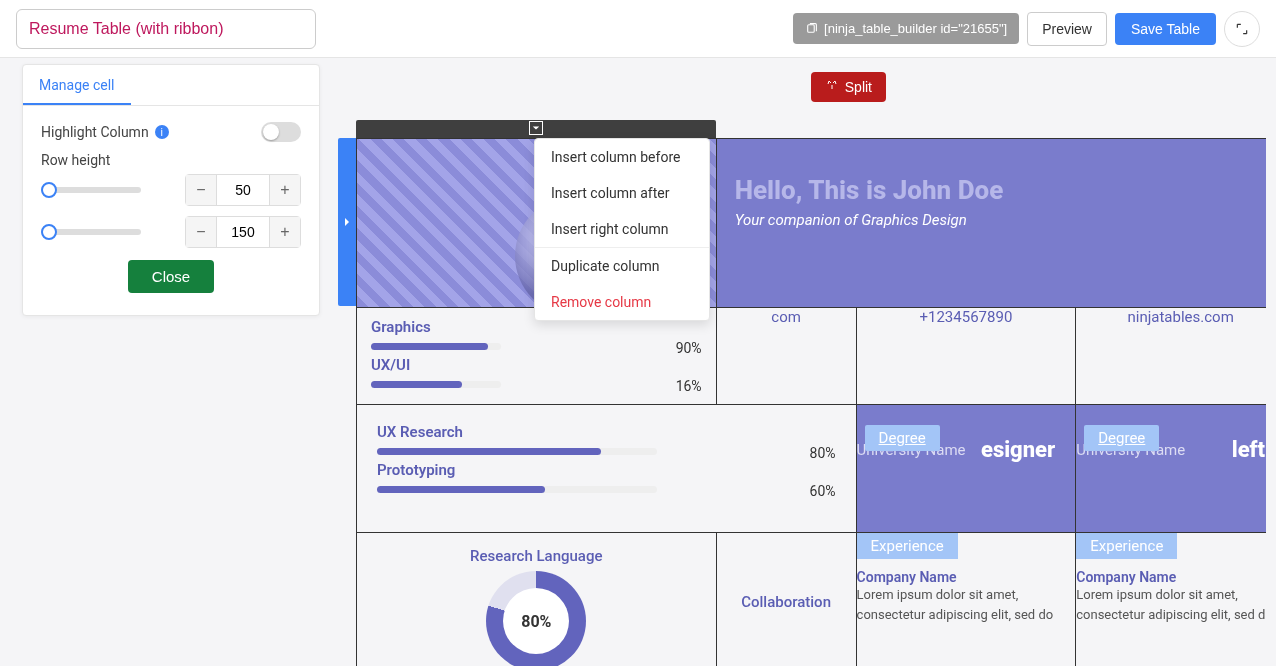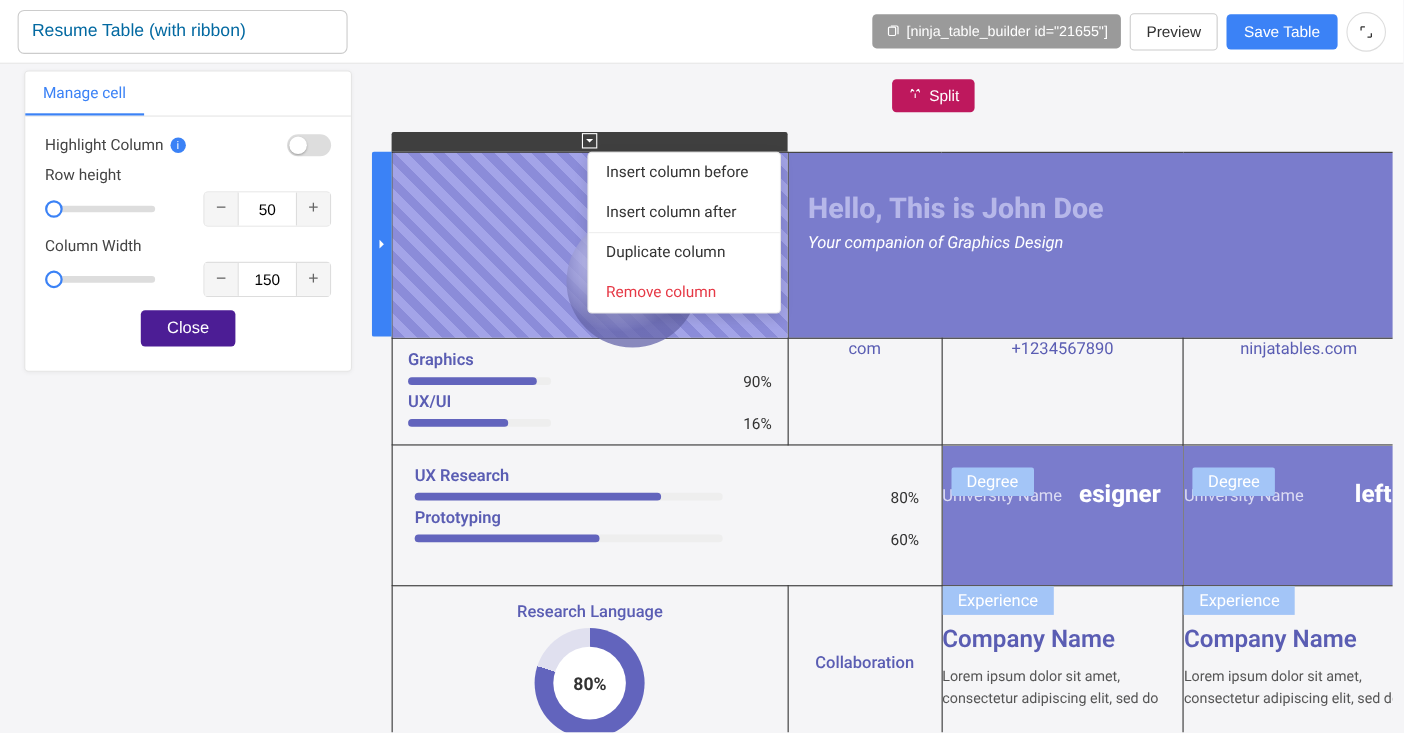--- a/index.html
+++ b/index.html
@@ -1,47 +1,47 @@
 <!DOCTYPE html>
 <html><head>
   <meta charset="utf-8">
   <style>
     * { box-sizing: border-box; margin: 0; padding: 0; }
     body { font-family: -apple-system, BlinkMacSystemFont, "Segoe UI", Roboto, sans-serif; background: #f5f5f7; width: 1276px; height: 666px; overflow: hidden; position: relative; }
 
     .topbar { display: flex; align-items: center; justify-content: space-between; background: #fff; padding: 8px 16px; border-bottom: 1px solid #e5e5e5; height: 58px; }
-    .title-input { width: 300px; height: 40px; border: 1px solid #ccc; border-radius: 6px; padding: 0 12px; font-size: 16px; color: #0369a1; }
+    .title-input { width: 300px; height: 40px; border: 1px solid #ccc; border-radius: 6px; padding: 0 12px; font-size: 16px; color: #be185d; }
     .topbar-right { display: flex; align-items: center; gap: 8px; }
     .shortcode-btn { background: #9a9a9a; color: #fff; border: none; border-radius: 4px; padding: 8px 12px; font-size: 13px; display: flex; align-items: center; gap: 6px; cursor: pointer; }
     .preview-btn { background: #fff; color: #333; border: 1px solid #ccc; border-radius: 4px; padding: 8px 14px; font-size: 14px; cursor: pointer; }
     .save-btn { background: #3b82f6; color: #fff; border: none; border-radius: 4px; padding: 8px 16px; font-size: 14px; cursor: pointer; }
     .expand-btn { width: 36px; height: 36px; border: 1px solid #ddd; border-radius: 50%; background: #fff; display: flex; align-items: center; justify-content: center; cursor: pointer; }
 
     .action-row { display: flex; justify-content: flex-end; padding: 14px 26px 14px; gap: 10px; position: relative; }
     .merge-wrapper { border: 3px solid #e63946; padding: 4px 6px; border-radius: 2px; margin-top: -4px; margin-right: -2px; }
     .merge-btn { background: #a3c5f7; color: #fff; border: none; border-radius: 4px; padding: 7px 14px; font-size: 14px; display: flex; align-items: center; gap: 6px; cursor: pointer; }
-    .split-btn { background: #be185d; color: #fff; border: none; border-radius: 4px; padding: 7px 14px; font-size: 14px; display: flex; align-items: flex-start; gap: 6px; cursor: pointer; margin-top: 0px; }
+    .split-btn { background: #b91c1c; color: #fff; border: none; border-radius: 4px; padding: 7px 14px; font-size: 14px; display: flex; align-items: flex-start; gap: 6px; cursor: pointer; margin-top: 0px; }
 
     .sidebar { position: absolute; top: 64px; left: 22px; width: 298px; background: #fff; border: 1px solid #e5e5e5; border-radius: 4px; box-shadow: 0 1px 4px rgba(0,0,0,0.05); }
     .sidebar-tab { border-bottom: 1px solid #e5e5e5; }
     .sidebar-tab span { display: inline-block; padding: 12px 16px 10px; color: #3b82f6; font-size: 14px; border-bottom: 2px solid #3b82f6; }
     .sidebar-body { padding: 16px 18px 22px; }
     .highlight-row { display: flex; align-items: center; justify-content: space-between; margin-bottom: 10px; }
     .highlight-label { font-size: 14px; color: #444; display: flex; align-items: center; gap: 6px; }
     .info-icon { width: 14px; height: 14px; border-radius: 50%; background: #3b82f6; color: #fff; font-size: 10px; display: flex; align-items: center; justify-content: center; }
     .toggle { width: 40px; height: 20px; background: #ddd; border-radius: 10px; position: relative; }
     .toggle::after { content: ''; width: 16px; height: 16px; background: #fff; border-radius: 50%; position: absolute; left: 2px; top: 2px; box-shadow: 0 1px 2px rgba(0,0,0,0.3); }
     .field-label { font-size: 14px; color: #444; margin-bottom: 6px; margin-top: 8px; }
     .slider-row { display: flex; align-items: center; gap: 10px; margin-bottom: 10px; }
     .slider { flex: 0 0 100px; height: 6px; background: #ddd; border-radius: 3px; position: relative; }
     .slider-thumb { width: 16px; height: 16px; border: 2px solid #3b82f6; background: #fff; border-radius: 50%; position: absolute; left: 0; top: -5px; }
     .stepper { display: flex; align-items: center; border: 1px solid #ddd; border-radius: 4px; height: 32px; margin-left: auto; }
     .stepper button { width: 30px; height: 100%; border: none; background: #f5f5f5; font-size: 16px; color: #666; cursor: pointer; }
     .stepper input { width: 54px; height: 100%; border: none; border-left: 1px solid #ddd; border-right: 1px solid #ddd; text-align: center; font-size: 14px; }
-    .close-btn { background: #4c1d95; color: #fff; border: none; border-radius: 4px; padding: 8px 24px; font-size: 15px; cursor: pointer; display: block; margin: 12px auto 0; }
+    .close-btn { background: #15803d; color: #fff; border: none; border-radius: 4px; padding: 8px 24px; font-size: 15px; cursor: pointer; display: block; margin: 12px auto 0; }
 
     .canvas { position: absolute; top: 120px; left: 338px; right: 10px; bottom: 0; overflow: hidden; }
     .col-header { height: 18px; background: #3f3f3f; position: relative; width: 360px; border-radius: 2px 2px 0 0; }
     .col-header-arrow { position: absolute; left: 50%; top: 1px; transform: translateX(-50%); width: 14px; height: 14px; border: 1px solid #fff; display: flex; align-items: center; justify-content: center; }
     .row-gutter { position: absolute; left: -18px; top: 18px; width: 18px; height: 168px; background: #3b82f6; border-radius: 2px 0 0 2px; display: flex; align-items: center; justify-content: center; }
 
     .table { border-collapse: collapse; width: 930px; }
     .table td { border: 1px solid #333; padding: 0; vertical-align: top; }
 
     .hero-img { width: 100%; height: 168px; background: repeating-linear-gradient(45deg, #8b8cd9 0 8px, #a3a4e8 8px 16px); position: relative; }
@@ -62,27 +62,27 @@
     .skill-bar { height: 7px; background: #eee; border-radius: 4px; margin-bottom: 6px; position: relative; width: 130px; display: inline-block; }
     .skill-bar-fill { height: 100%; background: #6264bd; border-radius: 4px; }
     .skill-pct { font-size: 14px; color: #333; }
     .skill-row { display: flex; align-items: end; justify-content: space-between; }
 
     .contact-cell { text-align: center; color: #5a5db3; font-size: 15px; padding: 40px 10px; }
     .skills-wide { padding: 18px 20px; }
     .skills-wide .skill-bar { width: 280px; }
 
     .degree-cell { background: #7a7ccc; color: #fff; padding: 28px 18px; position: relative; height: 128px; }
-    .badge { background: #a3c5f7; color: #fff; padding: 4px 14px; font-size: 15px; border-radius: 2px; display: inline-block; position: absolute; left: 8px; top: 20px; }
+    .badge { background: #a3c5f7; color: #fff; padding: 4px 14px; font-size: 15px; border-radius: 2px; display: inline-block; position: absolute; left: 8px; top: 20px; text-decoration: underline; }
     .degree-title { font-size: 22px; font-weight: 800; position: absolute; right: 20px; top: 32px; }
     .degree-sub { font-size: 15px; color: #dcdcf3; margin-top: 36px; }
 
     .exp-cell { padding: 18px; }
     .exp-badge { background: #a3c5f7; color: #fff; padding: 4px 14px; font-size: 15px; display: inline-block; margin-bottom: 10px; }
-    .exp-title { color: #5a5db3; font-size: 22px; font-weight: 600; margin-bottom: 12px; }
+    .exp-title { color: #5a5db3; font-size: 14px; font-weight: 600; margin-bottom: 0; }
     .exp-body { color: #555; font-size: 13px; line-height: 1.5; }
 
     .donut-cell { padding: 14px; text-align: center; color: #5a5db3; }
     .donut-label { font-weight: 500; font-size: 15px; margin-bottom: 6px; }
     .donut { width: 100px; height: 100px; border-radius: 50%; background: conic-gradient(#6264bd 0 80%, #e0e0ef 80% 100%); display: flex; align-items: center; justify-content: center; margin: 0 auto; }
     .donut::before { content: ''; width: 66px; height: 66px; background: #fff; border-radius: 50%; position: absolute; }
     .donut span { position: relative; font-weight: 700; color: #333; font-size: 16px; }
     .donut-wrap { position: relative; display: inline-block; }
   </style>
 </head>
@@ -131,21 +131,20 @@
     <div class="slider-row">
       <div class="slider">
           <div class="slider-thumb"></div>
         </div>
       <div class="stepper">
         <button>−</button>
         <input value="50" style="">
         <button>+</button>
       </div>
     </div>
-    <div class="field-label">Column Width</div>
     <div class="slider-row">
       <div class="slider">
           <div class="slider-thumb"></div>
         </div>
       <div class="stepper">
         <button>−</button>
         <input value="150" style="">
         <button>+</button>
       </div>
     </div>
@@ -263,17 +262,18 @@
           <div class="exp-title">Company Name</div>
           <div class="exp-body">Lorem ipsum dolor sit amet, consectetur adipiscing elit, sed do</div>
         </td>
       </tr>
     </tbody>
       </table>
 
     <div class="dropdown">
       <div class="dropdown-item">Insert column before</div>
       <div class="dropdown-item">Insert column after</div>
+      <div class="dropdown-item">Insert right column</div>
       <div class="dropdown-item dropdown-sep">Duplicate column</div>
       <div class="dropdown-item dropdown-danger">Remove column</div>
     </div>
   </div>
 </div>
 
 </body></html>

